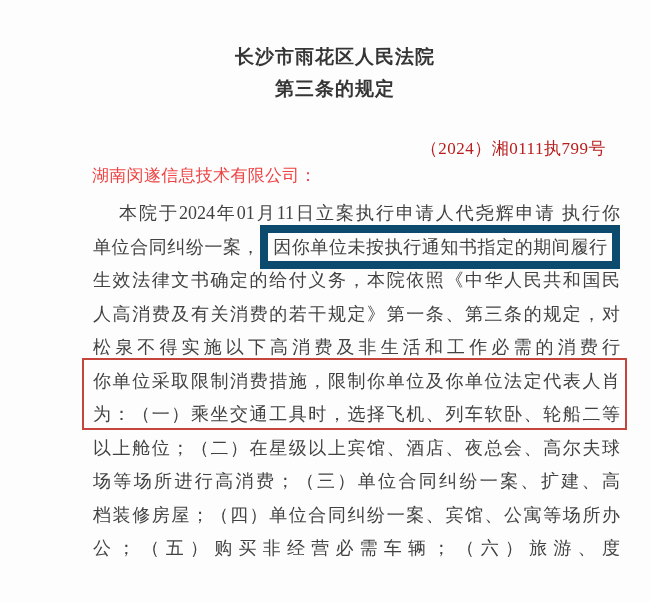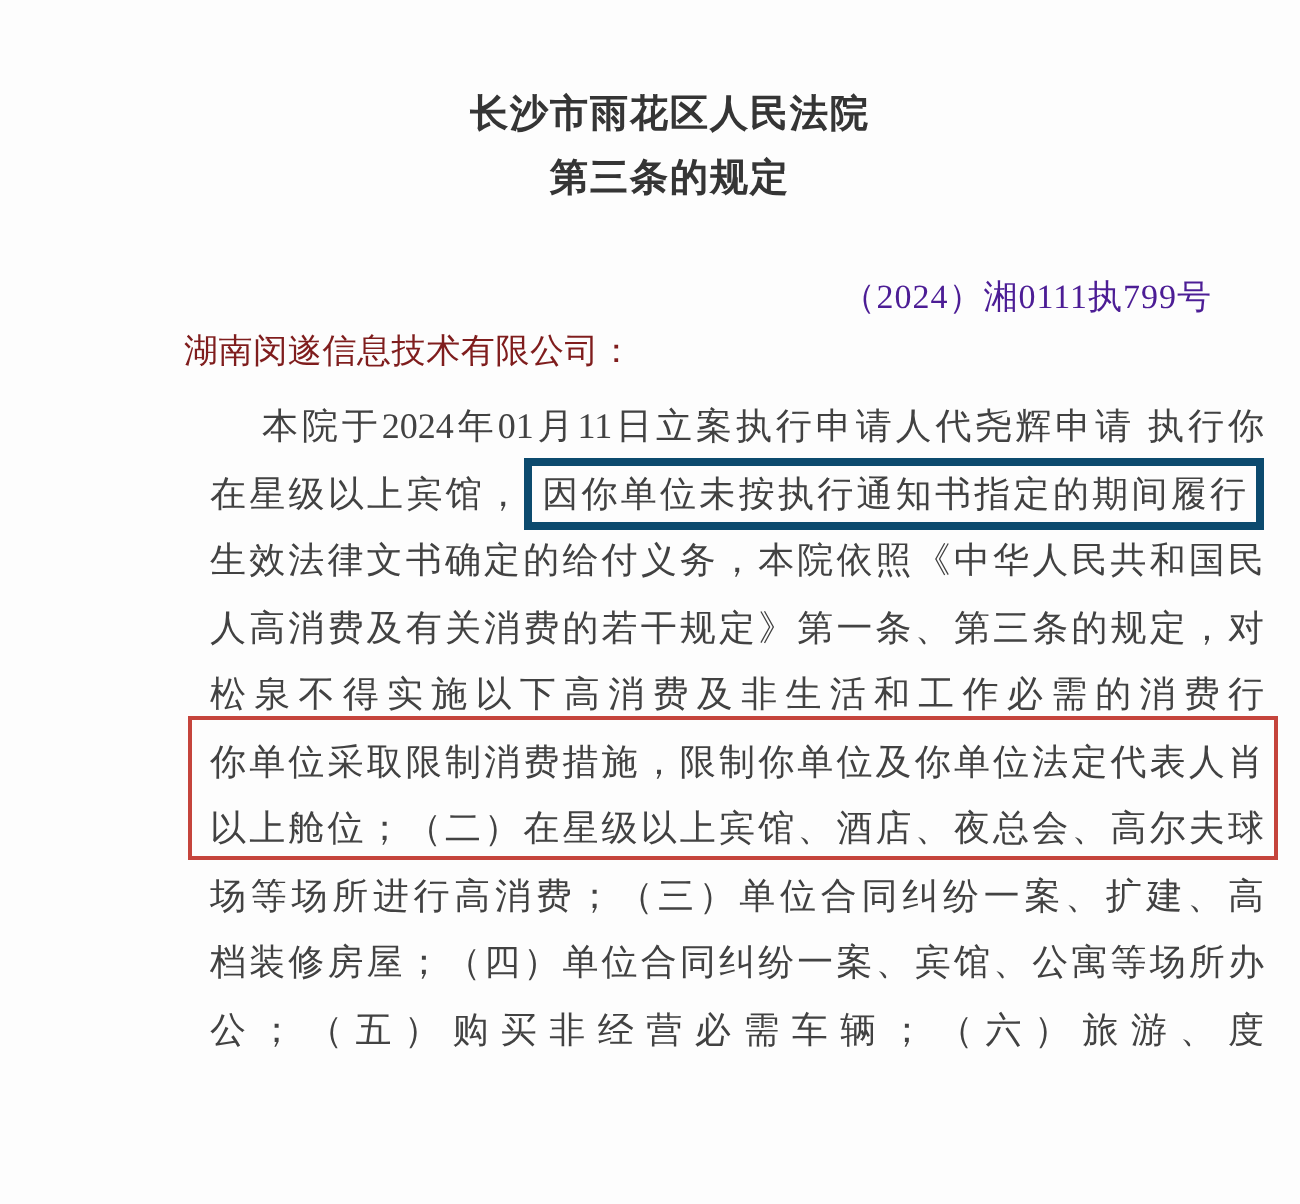--- a/index.html
+++ b/index.html
@@ -43,51 +43,50 @@
     font-weight: bold;
     letter-spacing: 1px;
     color: #353535;
   }
   .case-number {
     position: absolute;
     top: 137px;
     right: 85px;
     font-size: 17px;
     letter-spacing: 0.5px;
-    color: #4c1d95;
+    color: #b91c1c;
   }
   .addressee {
     position: absolute;
     top: 164px;
     left: 92px;
     font-size: 17px;
     letter-spacing: 0.3px;
-    color: #7f1d1d;
+    color: #ef4444;
   }
   .body-block {
     position: absolute;
     top: 197px;
     left: 93px;
     width: 527px;
     font-size: 18px;
     color: #424242;
-    margin-left: 12px;
   }
   .bline {
     height: 33.5px;
     line-height: 33.5px;
     text-align: justify;
     text-align-last: justify;
     text-justify: inter-ideograph;
   }
   .bline.indent {
     padding-left: 26px;
   }
   .redbox-inline {
-    border: 4px solid #0c4a6e;
+    border: 8px solid #0c4a6e;
     padding: 4px 5px;
   }
   .redbox-overlay {
     position: absolute;
     top: 161px;
     left: -11px;
     width: calc(100% + 14px);
     height: 68px;
     border: 2px solid #c5443c;
     pointer-events: none;
@@ -106,31 +105,32 @@
   <div class="case-number">（2024）湘0111执799号</div>
 
   <div class="addressee">湖南闵遂信息技术有限公司：</div>
 
   <div class="body-block">
 
     <div class="redbox-overlay"></div>
 
     <div class="bline indent">本院于2024年01月11日立案执行申请人代尧辉申请 执行你</div>
 
-    <div class="bline"><span>在星级以上宾馆，</span><span class="redbox-inline">因你单位未按执行通知书指定的期间履行</span></div>
+    <div class="bline"><span>单位合同纠纷一案，</span><span class="redbox-inline">因你单位未按执行通知书指定的期间履行</span></div>
 
     <div class="bline">生效法律文书确定的给付义务，本院依照《中华人民共和国民</div>
 
 
     <div class="bline">人高消费及有关消费的若干规定》第一条、第三条的规定，对</div>
 
     <div class="bline">松泉不得实施以下高消费及非生活和工作必需的消费行</div>
 
     <div class="bline">你单位采取限制消费措施，限制你单位及你单位法定代表人肖</div>
 
+    <div class="bline">为：（一）乘坐交通工具时，选择飞机、列车软卧、轮船二等</div>
 
     <div class="bline">以上舱位；（二）在星级以上宾馆、酒店、夜总会、高尔夫球</div>
 
     <div class="bline">场等场所进行高消费；（三）单位合同纠纷一案、扩建、高</div>
 
     <div class="bline">档装修房屋；（四）单位合同纠纷一案、宾馆、公寓等场所办</div>
 
     <div class="bline">公；（五）购买非经营必需车辆；（六）旅游、度</div>
 
   </div>

